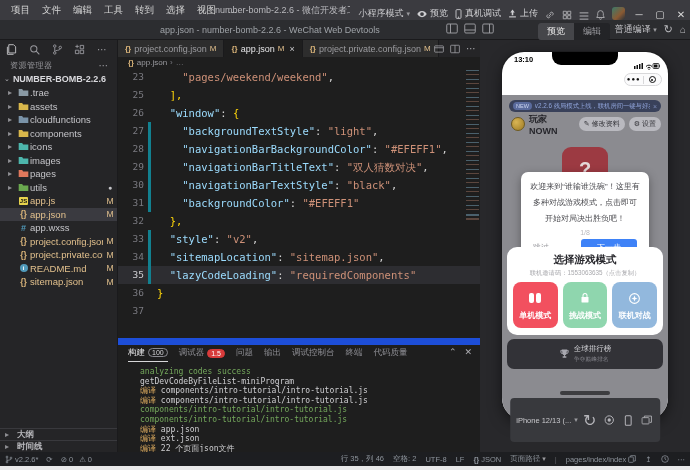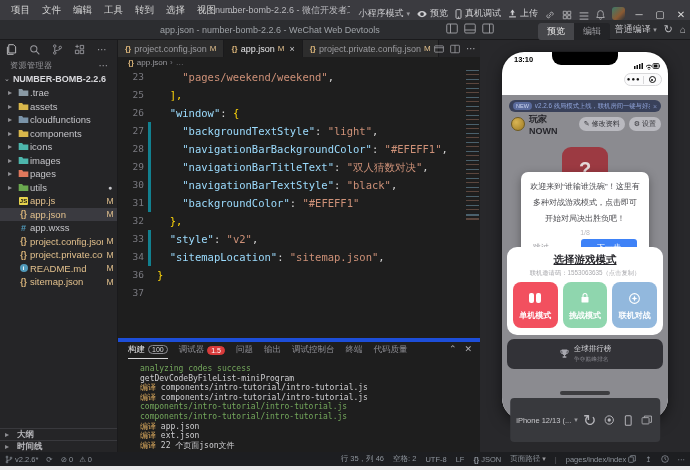--- a/index.html
+++ b/index.html
@@ -65,21 +65,21 @@
   .gut { width:26px; text-align:right; color:#7a7a80; font-size:9.5px; }
   .cline.cur .gut { color:#d0d0d4; }
   .gitbar { width:3px; margin-left:4px; }
   .gitbar.on { background:#12808f; }
   .ctext { white-space:pre; padding-left:6px; }
   .tok-pun { color:#d4d4d4; } .tok-key { color:#9cdcfe; } .tok-str { color:#ce9178; } .tok-brk { color:#ffd70a; }
   .minimap { position:absolute; right:1px; top:2px; width:13px; height:150px;
     background:repeating-linear-gradient(to bottom, rgba(156,220,254,.35) 0 1.5px, transparent 1.5px 4px, rgba(206,145,120,.35) 4px 5.5px, transparent 5.5px 9px); }
 
   
-  .panel { position:absolute; left:0; top:298px; width:100%; height:114px; border-top:4px solid #1d4ed8; background:#1e1e1e; }
+  .panel { position:absolute; left:0; top:298px; width:100%; height:114px; border-top:7px solid #1d4ed8; background:#1e1e1e; }
   .panel-tabs { height:16px; display:flex; align-items:center; gap:11px; padding-left:10px; font-size:8.5px; color:#8f8f95; position:relative; }
   .ptab { display:flex; align-items:center; gap:3px; padding:2px 0; }
   .ptab.active { color:#e6e6e8; border-bottom:1px solid #d7d7d9; }
   .pbadge { border:1px solid #8a8a90; border-radius:6px; padding:0 3px; font-size:7px; color:#d6d6da; }
   .pbadge.red { background:#d83b3b; border-color:#d83b3b; color:#fff; }
   .panel-actions { position:absolute; right:8px; top:2px; display:flex; gap:8px; color:#aeaeb3; font-size:9px; }
   .output { padding:6px 0 0 22px; font-family:"DejaVu Sans Mono","Liberation Mono",monospace; font-size:8px; line-height:9.6px; white-space:pre; }
   .o-ok { color:#74a85c; } .o-plain { color:#cfcfd2; } .o-cmd { color:#d6a65c; }
 
   
@@ -104,21 +104,21 @@
   .pname { font-size:9px; font-weight:bold; color:#26262b; flex:1; }
   .ppill { background:#b9b9bf; border-radius:7px; font-size:7px; color:#323237; padding:2px 5px; display:flex; gap:2px; align-items:center; }
   .bombsq { position:absolute; left:50%; top:52px; transform:translateX(-50%); width:46px; height:58px; background:#9c3a42; border-radius:9px; text-align:center; font-size:20px; font-weight:bold; color:#e4d8d8; line-height:44px; }
   .pdialog { position:absolute; left:19px; right:19px; top:77px; background:#fff; border-radius:7px; padding:7px 9px 6px; box-shadow:0 3px 10px rgba(0,0,0,.35); }
   .pdialog .dtext { font-size:8px; line-height:16px; color:#4a4a4f;text-align:center; }
   .pdialog .dprog { text-align:center; font-size:7px; color:#b9b9bd; margin-top:2px; }
   .pdialog .dbtns { display:flex; align-items:center; justify-content:space-between; margin-top:3px; padding:0 3px; }
   .pdialog .skip { font-size:8px; color:#9a9a9f; }
   .pdialog .next { background:#3e82f7; color:#fff; font-size:8px; border-radius:3px; padding:3px 0; width:56px; text-align:center; }
   .modecard { position:absolute; left:5px; right:5px; top:152px; background:#fff; border-radius:10px; padding:6px 6px 7px; }
-  .modecard .mtitle { text-align:center; font-size:10.5px; font-weight:bold; color:#28282d;text-decoration:underline; }
+  .modecard .mtitle { text-align:center; font-size:10.5px; font-weight:bold; color:#28282d; }
   .modecard .msub { text-align:center; font-size:6.3px; color:#aaaaae; margin-top:2px; white-space:nowrap; }
   .modes { display:flex; gap:5px; margin-top:4px; }
   .mode { flex:1; height:46px; border-radius:8px; display:flex; flex-direction:column; align-items:center; justify-content:center; gap:3px; }
   .mode .mic { height:18px; display:flex; align-items:center; justify-content:center; gap:2px; }
   .mode .mlabel { font-size:8px; font-weight:bold; color:#fff; }
   .die { width:5px; height:10px; background:#fff; border-radius:2px; display:inline-block; }
   .darkbtns { position:absolute; left:5px; right:5px; top:244px; display:flex; gap:8px; }
   .dbtn { flex:1; height:30px; background:#323237; border-radius:7px; display:flex; align-items:center; justify-content:center; gap:4px; }
   .dbtn .dt1 { font-size:7.5px; color:#d4d4d8; }
   .dbtn .dt2 { font-size:5.8px; color:#83838a; margin-top:1px; }
@@ -479,20 +479,25 @@
           </div>
           <div class="cline">
             <span class="gut">33</span>
             <span class="gitbar on"></span>
             <span class="ctext"><span class="tok-pun">  </span><span class="tok-key">"style"</span><span class="tok-pun">: </span><span class="tok-str">"v2"</span><span class="tok-pun">,</span></span>
           </div>
           <div class="cline">
             <span class="gut">34</span>
             <span class="gitbar on"></span>
             <span class="ctext"><span class="tok-pun">  </span><span class="tok-key">"sitemapLocation"</span><span class="tok-pun">: </span><span class="tok-str">"sitemap.json"</span><span class="tok-pun">,</span></span>
+          </div>
+          <div class="cline cur">
+            <span class="gut">35</span>
+            <span class="gitbar on"></span>
+            <span class="ctext"><span class="tok-pun">  </span><span class="tok-key">"lazyCodeLoading"</span><span class="tok-pun">: </span><span class="tok-str">"requiredComponents"</span></span>
           </div>
           <div class="cline">
             <span class="gut">36</span>
             <span class="gitbar"></span>
             <span class="ctext"><span class="tok-brk">}</span></span>
           </div>
           <div class="cline">
             <span class="gut">37</span>
             <span class="gitbar"></span>
             <span class="ctext"></span>

